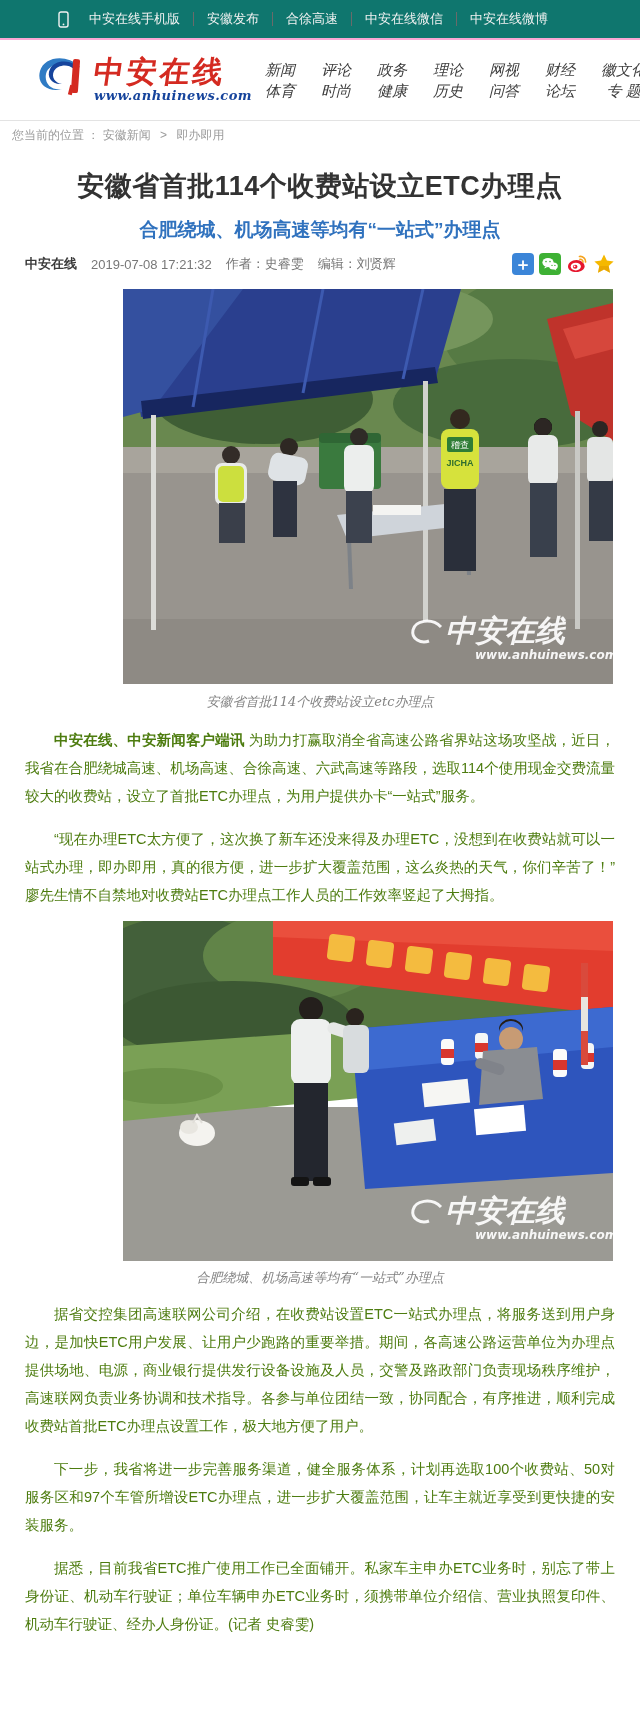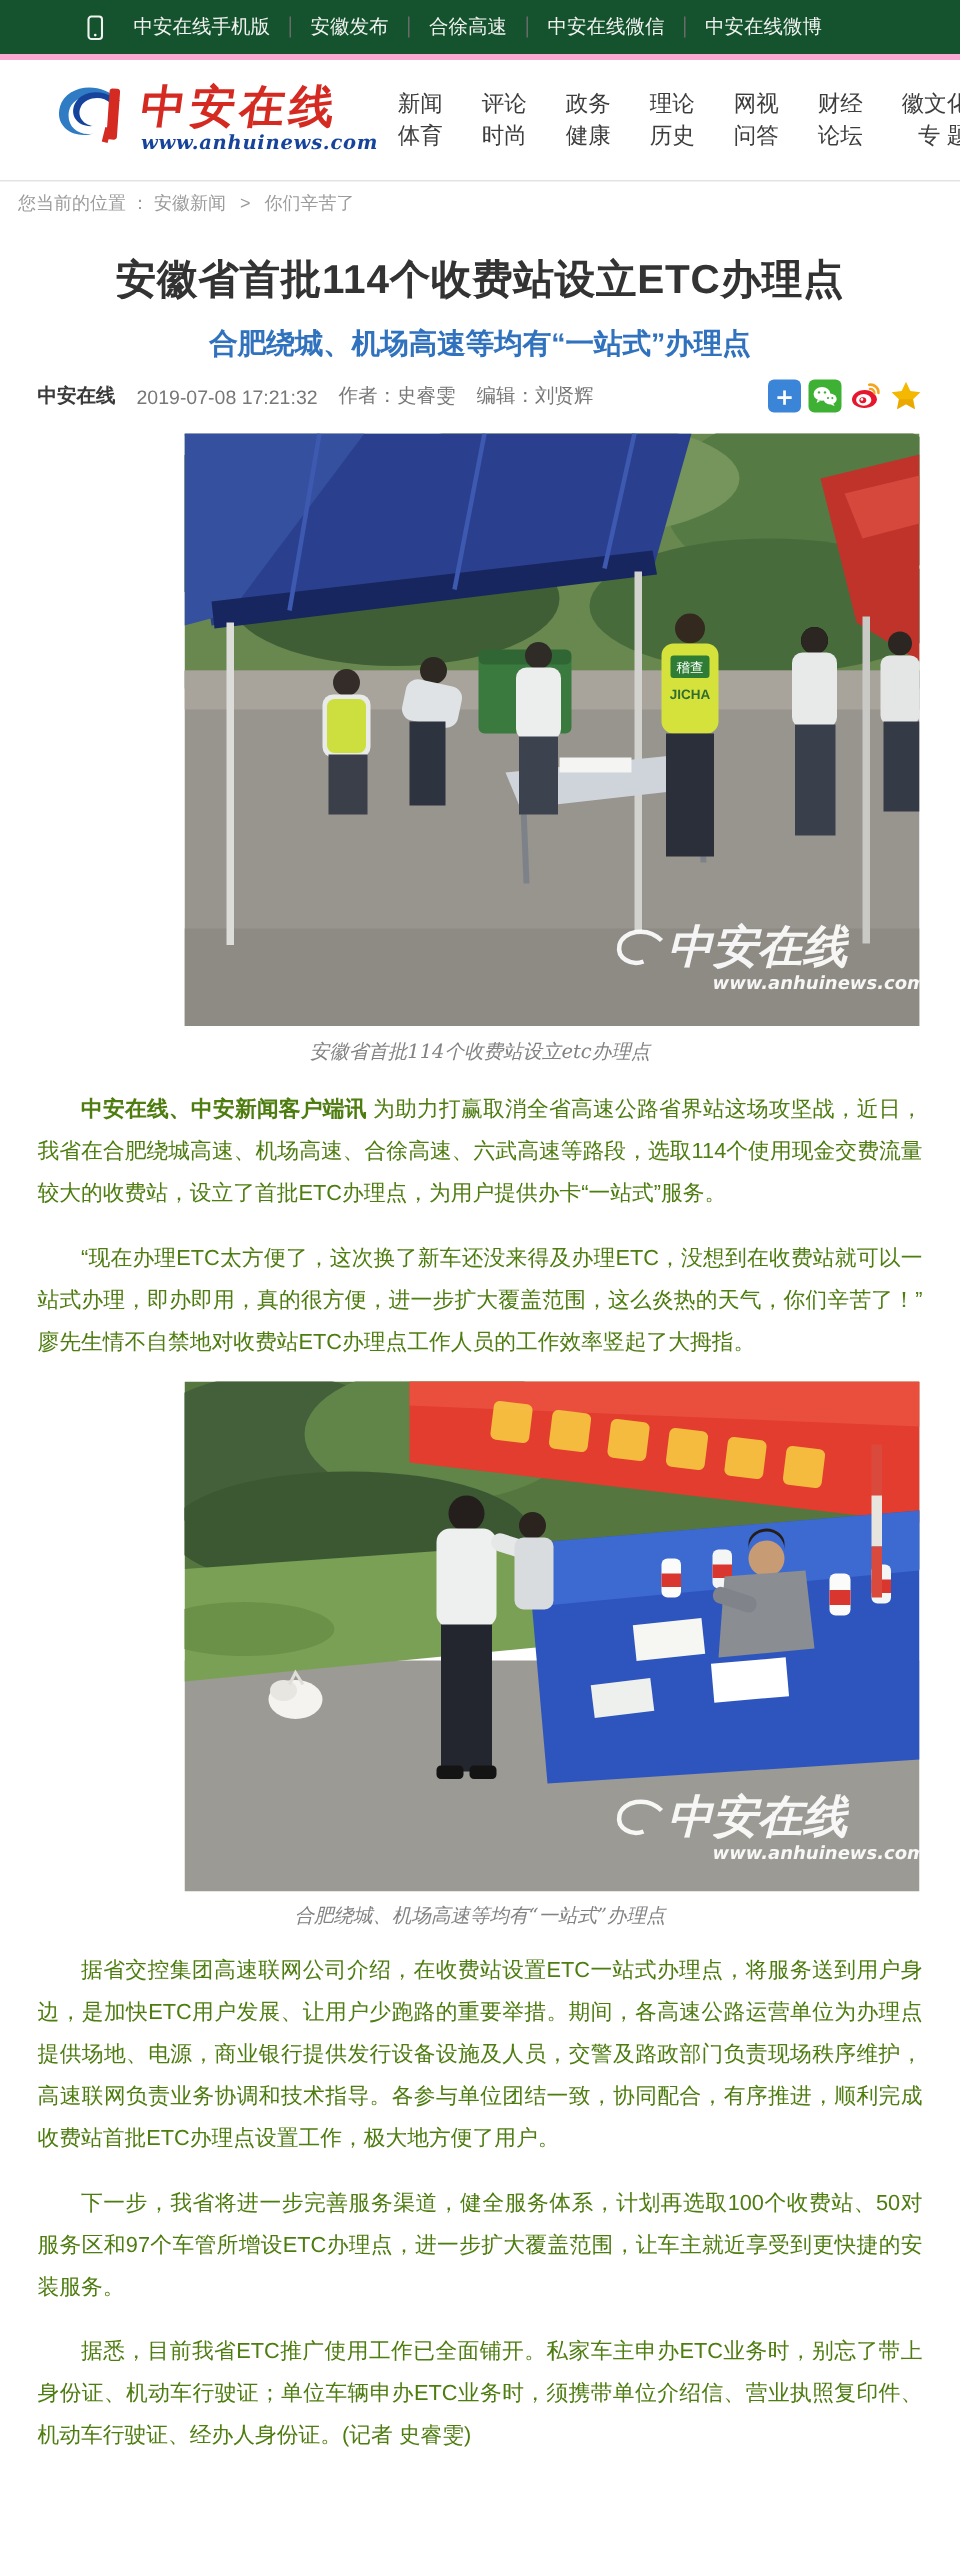--- a/index.html
+++ b/index.html
@@ -4,22 +4,22 @@
 <style>
   * { margin:0; padding:0; box-sizing:border-box; }
   html,body { background:#fff; }
   body {
     width:640px; height:1709px; overflow:hidden;
     font-family:"Liberation Sans","DejaVu Sans",sans-serif;
     color:#3f3f3f;
   }
   
   .topbar {
-    height:40px; background:#14532d; display:flex; align-items:center;
-    padding-left:58px; border-bottom:4px solid #f9a8d4;
+    height:40px; background:#0f766e; display:flex; align-items:center;
+    padding-left:58px; border-bottom:2px solid #f9a8d4;
   }
   .topbar .phone { margin-right:7px; display:inline-flex; }
   .topbar a {
     color:#f2f2f2; font-size:13px; text-decoration:none;
     padding:0 13px; border-right:1px solid #6a6a6a; line-height:14px;
   }
   .topbar a:last-child { border-right:none; }
   
   .header { height:80px; background:#fff; display:flex; align-items:center; }
   .logo { display:flex; align-items:center; margin-left:36px; cursor:pointer; }
@@ -28,21 +28,21 @@
     font-family:"DejaVu Serif","Liberation Serif",serif;
     font-weight:bold; font-size:30px; color:#d42a21;
     letter-spacing:3px; transform:skewX(-8deg); display:block; line-height:30px;
   }
   .logo-txt .en {
     font-family:"DejaVu Serif","Liberation Serif",serif;
     font-weight:bold; font-style:italic; font-size:13px; color:#16449c;
     display:block; margin-top:1px; letter-spacing:.5px;
   }
   .nav { margin-left:auto; margin-right:14px; display:flex; }
-  .nav-col { text-align:right; padding:0 13px; cursor:pointer; }
+  .nav-col { text-align:center; padding:0 13px; cursor:pointer;font-style:italic; }
   .nav-col span { display:block; font-size:15px; color:#3d3d3d; line-height:21px; white-space:pre; }
   
   .crumbs {
     border-top:1px solid #e3e3e3; padding:7px 0 6px 12px;
     font-size:12px; color:#9b9b9b; line-height:15px;
   }
   .crumbs a { color:#9b9b9b; text-decoration:none;margin-top:28px; }
   .crumbs .sep { margin:0 6px; }
   
   .article { padding:0 25px; }
@@ -143,21 +143,21 @@
         <span>徽文化</span>
         <span>专 题</span>
       </div>
   </div>
 </div>
 
 <div class="crumbs">
   <span>您当前的位置 ：</span>
   <a href="#">安徽新闻</a>
   <span class="sep">&gt;</span>
-  <a href="#">你们辛苦了</a>
+  <a href="#">即办即用</a>
 </div>
 
 <div class="article">
 
   <h1 class="title">安徽省首批114个收费站设立ETC办理点</h1>
   <h2 class="subtitle">合肥绕城、机场高速等均有“一站式”办理点</h2>
 
   <div class="meta">
     <span class="src">中安在线</span>
     <span class="dt">2019-07-08 17:21:32</span>

